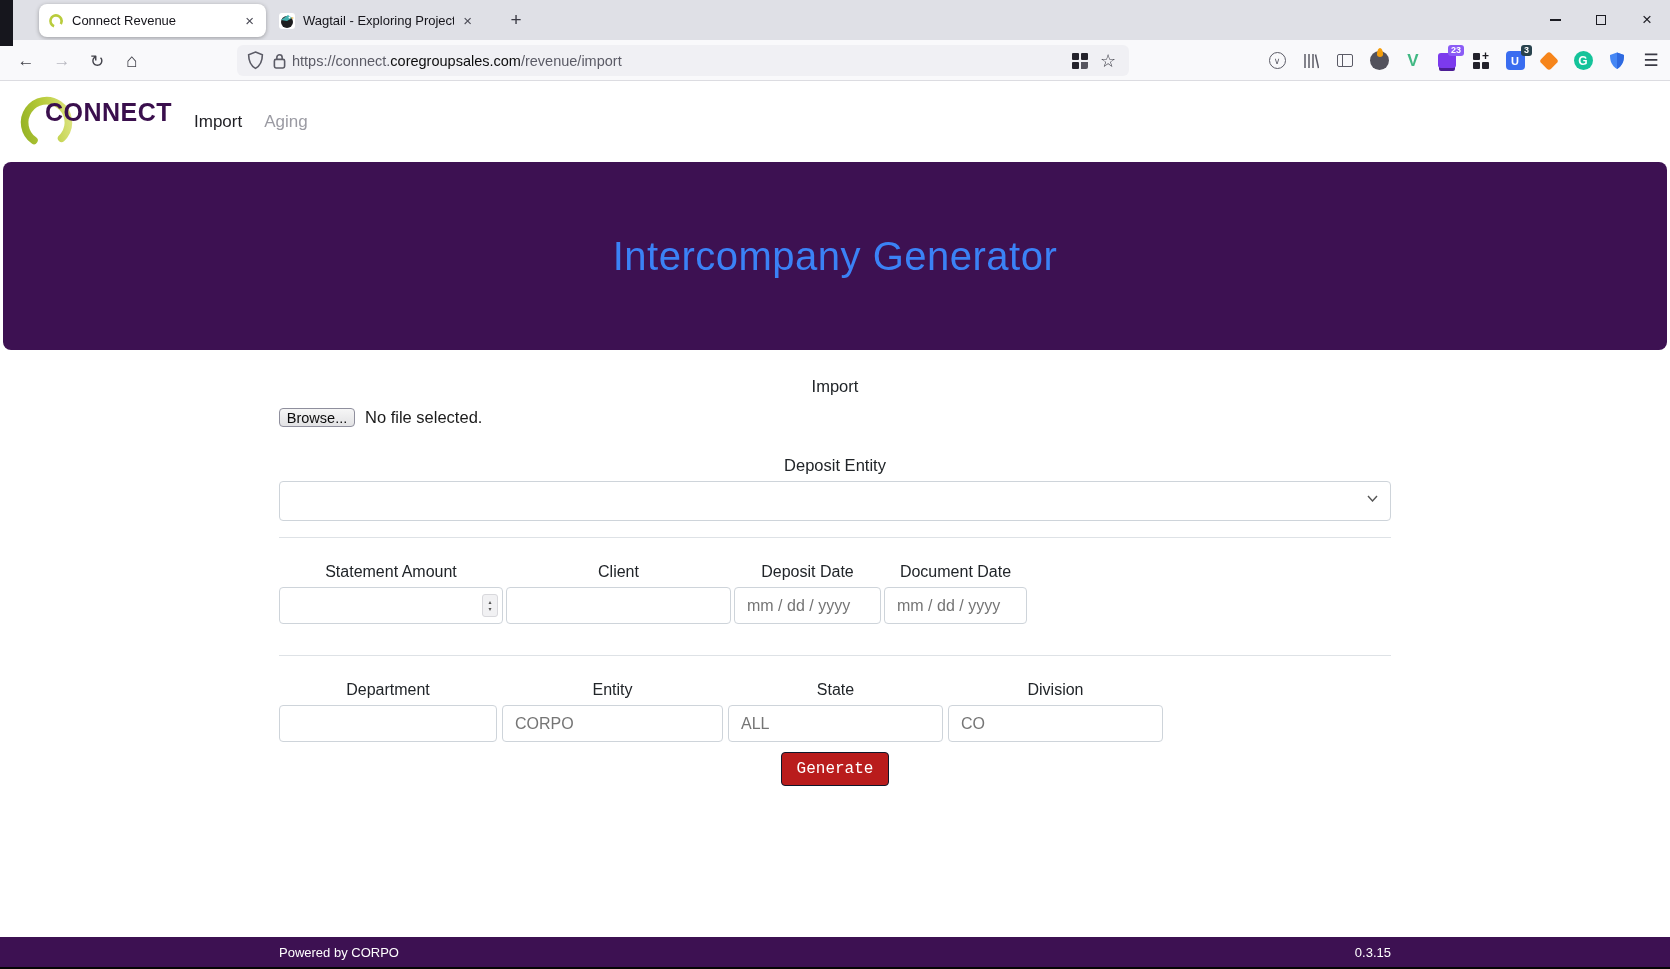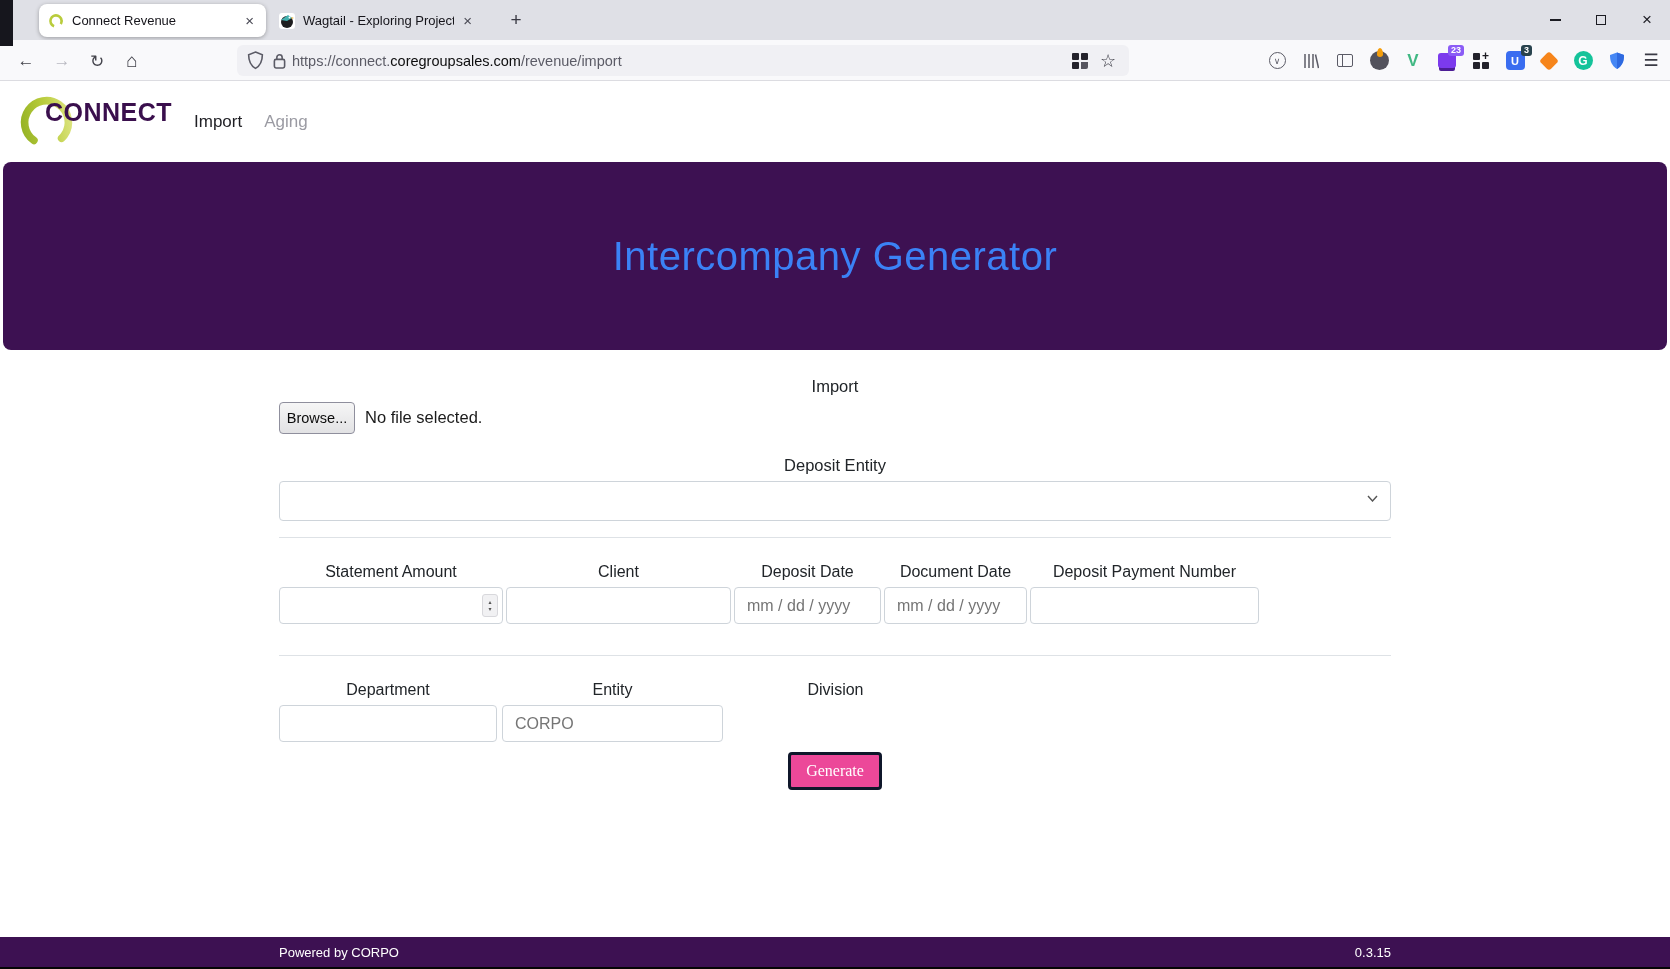--- a/index.html
+++ b/index.html
@@ -67,21 +67,21 @@
 
   .hero { margin:0 3px; height:188px; background:#3d1152; border-radius:8px; display:flex;
           align-items:center; justify-content:center; }
   .hero h1 { color:#3b82f6; font-size:40px; font-weight:400; letter-spacing:.5px; }
 
   .content { height:587px; background:#fff; }
   .container { width:1112px; margin:0 auto; }
   .center-label { text-align:center; font-size:16.5px; color:#212529; line-height:20px; }
   .import-label { padding-top:26px; }
   .browse-row { margin-top:8px; display:flex; align-items:center; height:27px; }
-  .browse-btn { width:76px; height:32px; border:1px solid #8f8f9d; border-radius:4px;
+  .browse-btn { width:76px; height:19px; border:1px solid #8f8f9d; border-radius:4px;
                 background:linear-gradient(#f6f6f6,#e2e2e4); font-size:14.5px; color:#0b0b0b;
                 display:flex; align-items:center; justify-content:center;
                 font-family:"Liberation Sans",sans-serif; }
   .file-status { margin-left:10px; font-size:16.5px; color:#1b1b1b; }
   .deposit-label { margin-top:24px; }
   .select-wrap { position:relative; margin-top:6px; }
   .entity-select { width:100%; height:40px; border:1px solid #ced4da; border-radius:4px; background:#fff; }
   .select-chev { position:absolute; right:13px; top:14px; }
   hr.divider { border:0; border-top:1px solid #dee2e6; margin-top:16px; }
   .fieldrow { display:flex; }
@@ -94,22 +94,22 @@
                  color:#495057; width:100%; background:#fff; font-family:"Liberation Sans",sans-serif; }
   .field input::placeholder { color:#757575; opacity:1; }
   .muted-value { color:#757575 !important; }
   .num-wrap { position:relative; }
   .stepper { position:absolute; right:5px; top:7px; width:16px; height:23px; background:#f1f1f3;
              border:1px solid #d8d8dc; border-radius:3px; display:flex; flex-direction:column;
              align-items:center; justify-content:center; font-size:6px; color:#555; line-height:7px; }
   .w224{width:224px} .w225{width:225px} .w147{width:147px} .w143{width:143px} .w229{width:229px}
   .w218{width:218px} .w221{width:221px} .w215{width:215px}
   .gen-row { display:flex; justify-content:center; margin-top:10px; }
-  .gen-btn { background:#ec4899; color:#fff; border:3px solid #0f172a; border-radius:4px; font-size:16px;
-             padding:7px 15px; font-family:Liberation Serif, serif; }
+  .gen-btn { background:#b91c1c; color:#fff; border:1px solid #0f172a; border-radius:4px; font-size:16px;
+             padding:7px 15px; font-family:Liberation Mono, monospace; }
 
   .sitefooter { height:30px; background:#3d1152; display:flex; align-items:center; }
   .sitefooter .container { display:flex; justify-content:space-between; color:#fff; font-size:13px; }
   .bottom-edge { height:2px; background:#050505; }
 
   svg { display:block; }
 </style>
 </head>
 <body>
 
@@ -293,39 +293,40 @@
         <input value="" style="">
       </div>
       <div class="field w147">
         <label>Deposit Date</label>
         <input placeholder="mm / dd / yyyy" style="">
       </div>
       <div class="field w143">
         <label>Document Date</label>
         <input placeholder="mm / dd / yyyy" style="">
       </div>
-      <div class="field w229">
-        <label>Deposit Payment Number</label>
-        <input value="" style="">
-      </div>
     </div>
 
     <hr class="divider" style="margin-top:31px">
 
     <div class="fieldrow row2">
       <div class="field w218">
         <label>Department</label>
         <input value="" style="">
       </div>
       <div class="field w221">
         <label>Entity</label>
         <input class="muted-value" value="CORPO" style="">
       </div>
       <div class="field w215">
+        <label>State</label>
+        <input class="muted-value" value="ALL" style="">
+      </div>
+      <div class="field w215">
         <label>Division</label>
+        <input class="muted-value" value="CO" style="">
       </div>
     </div>
 
     <div class="gen-row">
       <button class="gen-btn">Generate</button>
     </div>
 
   </div>
 </div>
 

